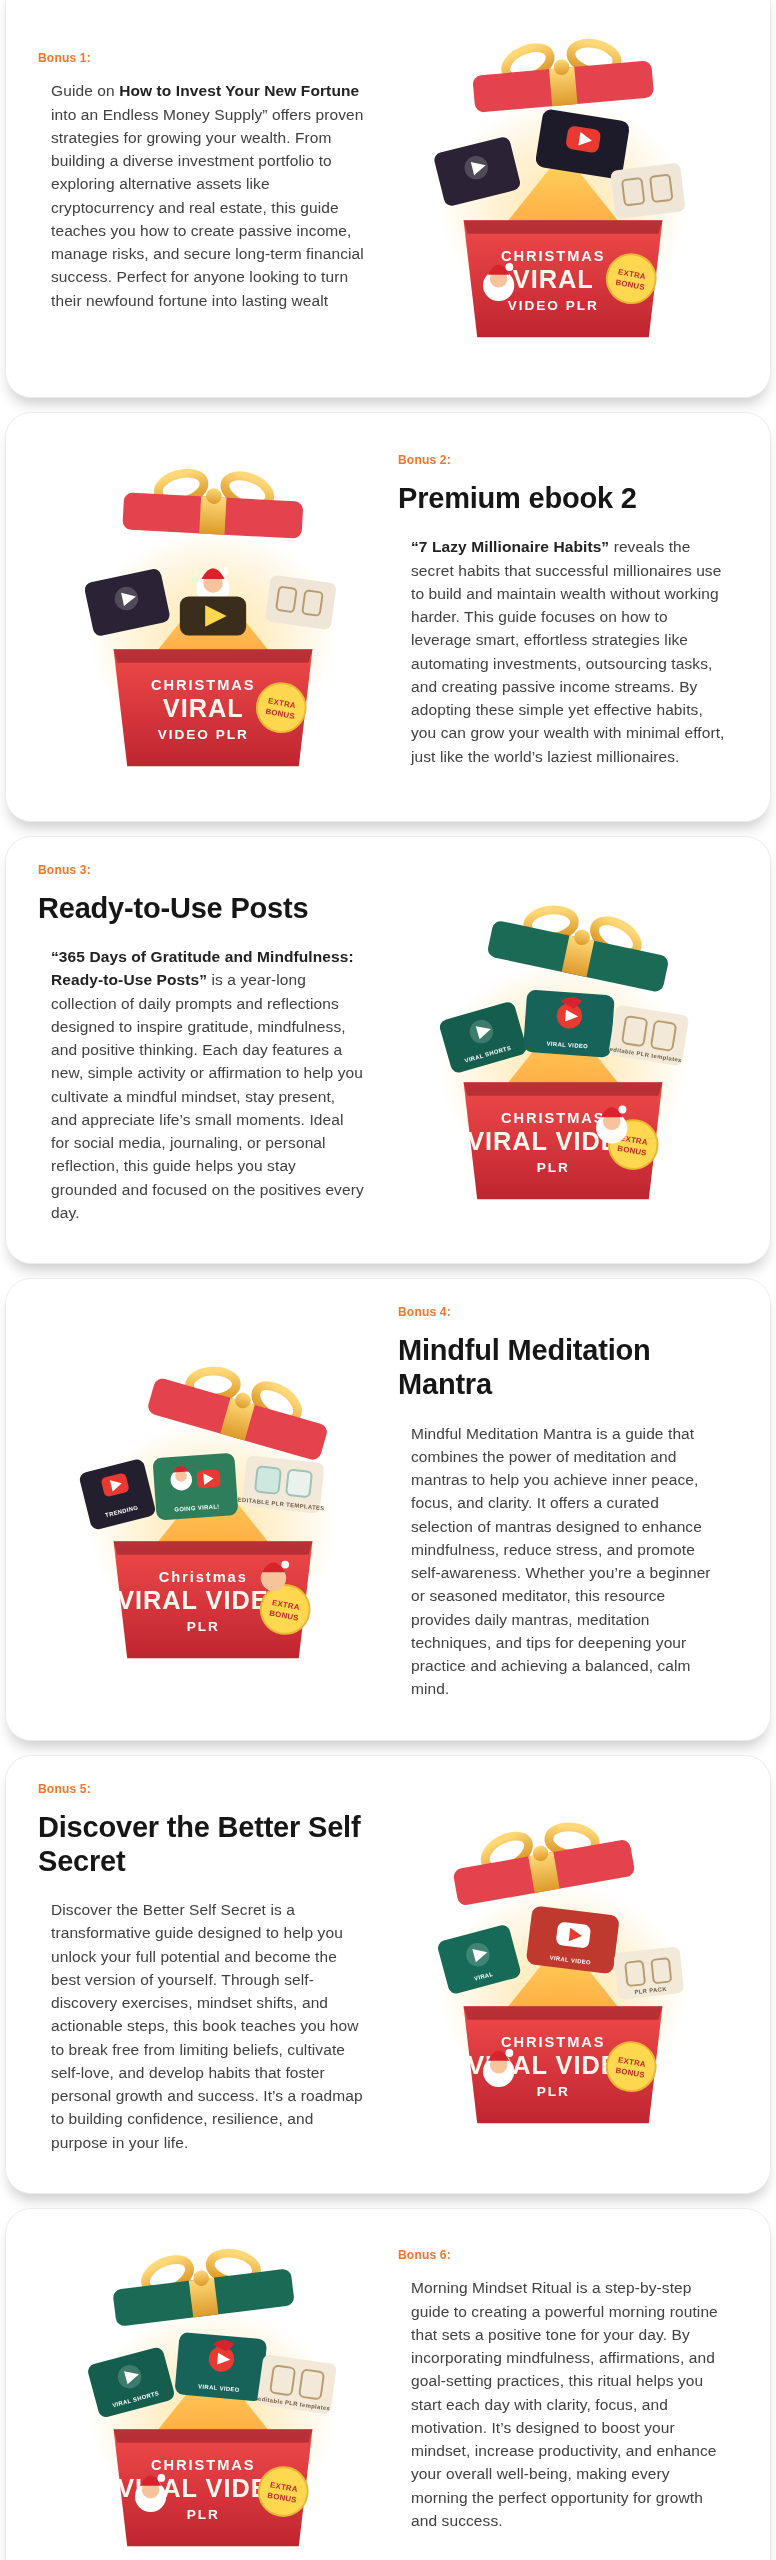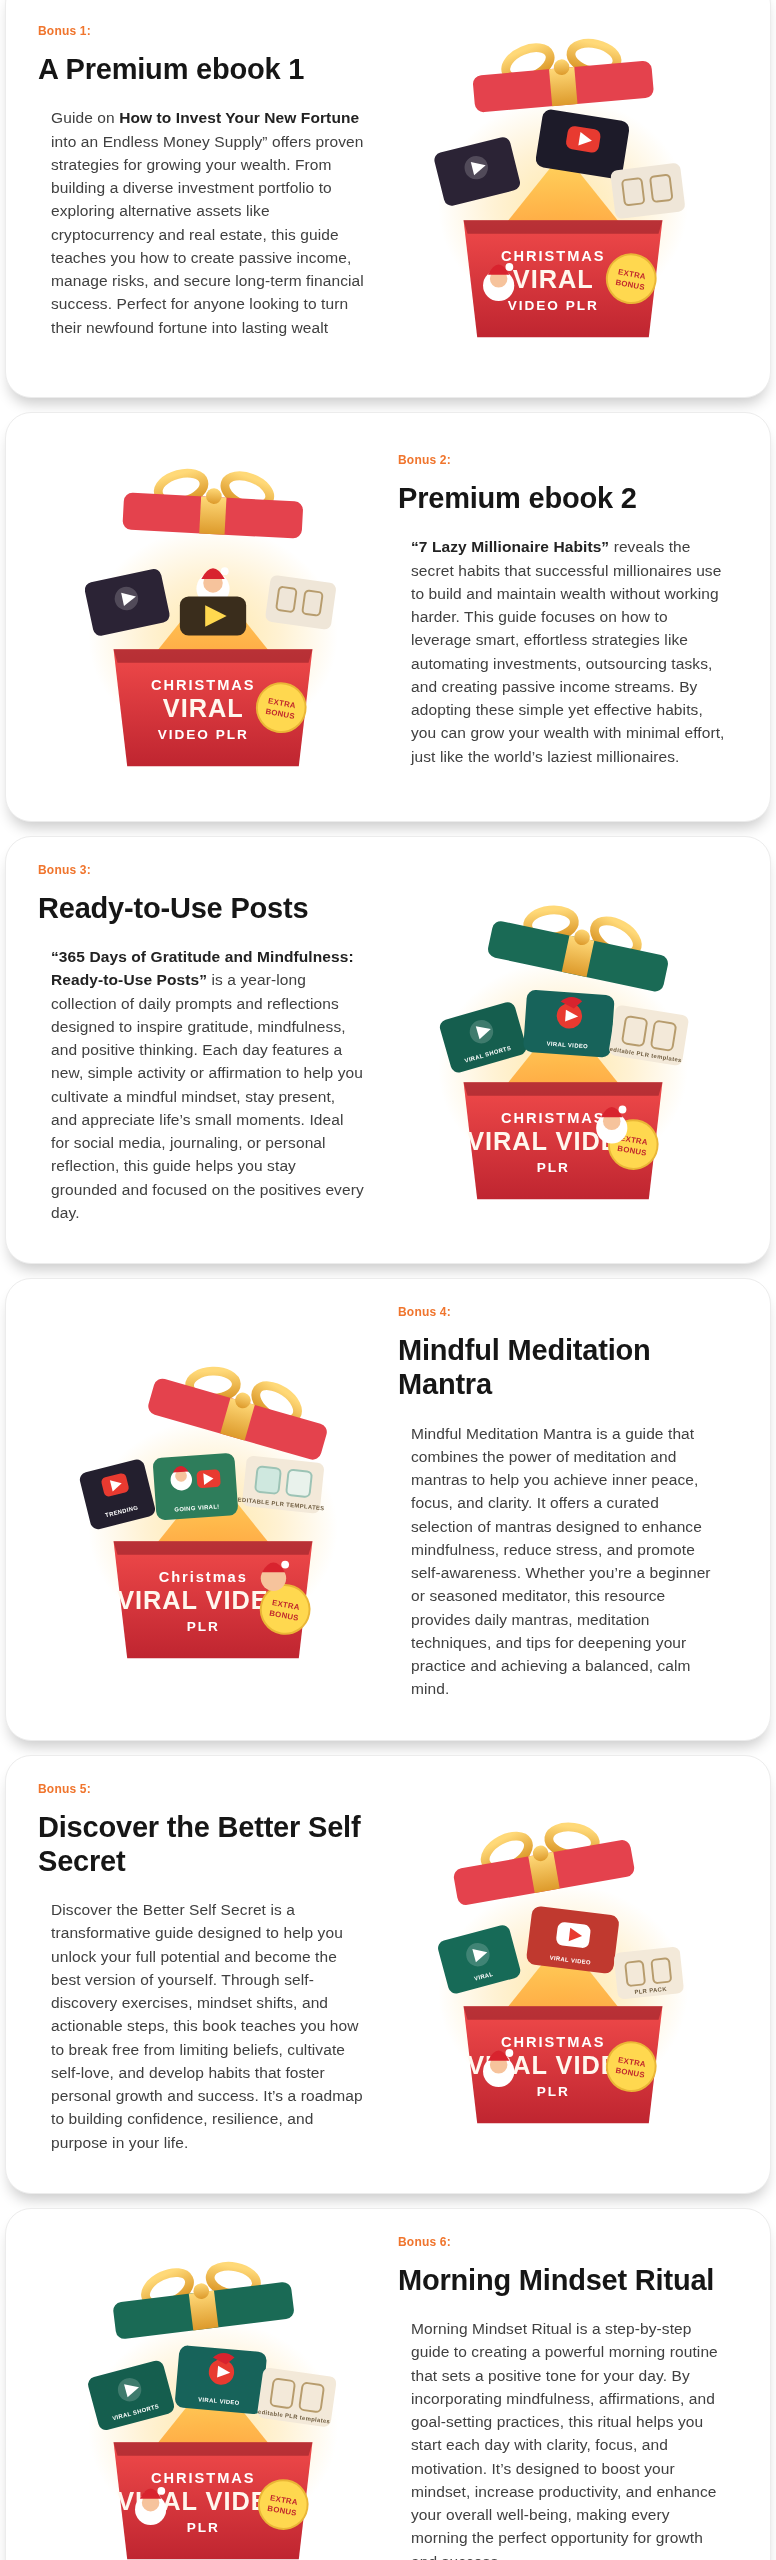--- a/index.html
+++ b/index.html
@@ -67,21 +67,20 @@
     <linearGradient id="g-burst" x1="0" y1="0" x2="0" y2="1">
       <stop offset="0" stop-color="#ffd34d"></stop>
         <stop offset="1" stop-color="#ff9d2e"></stop>
     </linearGradient>
   </defs>
 </svg>
 
 <section class="card s1">
   <div class="textcol">
     <p class="bonus-label">Bonus 1:</p>
-    <h2 class="title">A Premium ebook 1</h2>
     <p class="body-text"><span>Guide on </span><strong>How to Invest Your New Fortune</strong><span> into an Endless Money Supply” offers proven strategies for growing your wealth. From building a diverse investment portfolio to exploring alternative assets like cryptocurrency and real estate, this guide teaches you how to create passive income, manage risks, and secure long-term financial success. Perfect for anyone looking to turn their newfound fortune into lasting wealt</span></p>
   </div>
   <div class="figcol">
     <svg class="gift-svg" viewBox="0 0 320 330" role="img">
       <ellipse cx="160" cy="185" rx="128" ry="112" fill="url(#g-glow)"></ellipse>
       <g transform="translate(160,58) rotate(-5)">
         <ellipse cx="-34" cy="-24" rx="24" ry="14" fill="none" stroke="url(#g-gold)" stroke-width="9" transform="rotate(-18 -34 -24)"></ellipse>
         <ellipse cx="34" cy="-24" rx="24" ry="14" fill="none" stroke="url(#g-gold)" stroke-width="9" transform="rotate(18 34 -24)"></ellipse>
         <rect x="-92" y="-16" width="184" height="38" rx="9" fill="#e4424d"></rect>
         <rect x="-13" y="-16" width="26" height="38" fill="url(#g-gold)"></rect>
@@ -351,21 +350,20 @@
           <circle cx="11" cy="-14" r="4" fill="#ffffff"></circle>
         </g>
       </g>
     </svg>
   </div>
 </section>
 
 <section class="card s6 reverse">
   <div class="textcol">
     <p class="bonus-label">Bonus 6:</p>
-    <h2 class="title">Morning Mindset Ritual</h2>
     <p class="body-text"><span>Morning Mindset Ritual is a step-by-step guide to creating a powerful morning routine that sets a positive tone for your day. By incorporating mindfulness, affirmations, and goal-setting practices, this ritual helps you start each day with clarity, focus, and motivation. It’s designed to boost your mindset, increase productivity, and enhance your overall well-being, making every morning the perfect opportunity for growth and success.</span></p>
   </div>
   <div class="figcol">
     <svg class="gift-svg" viewBox="0 0 320 330" role="img">
       <ellipse cx="160" cy="185" rx="128" ry="112" fill="url(#g-glow)"></ellipse>
       <g transform="translate(150,60) rotate(-7)">
         <ellipse cx="-34" cy="-24" rx="24" ry="14" fill="none" stroke="url(#g-gold)" stroke-width="9" transform="rotate(-18 -34 -24)"></ellipse>
         <ellipse cx="34" cy="-24" rx="24" ry="14" fill="none" stroke="url(#g-gold)" stroke-width="9" transform="rotate(18 34 -24)"></ellipse>
         <rect x="-92" y="-16" width="184" height="38" rx="9" fill="#1a6a55"></rect>
         <rect x="-13" y="-16" width="26" height="38" fill="url(#g-gold)"></rect>

